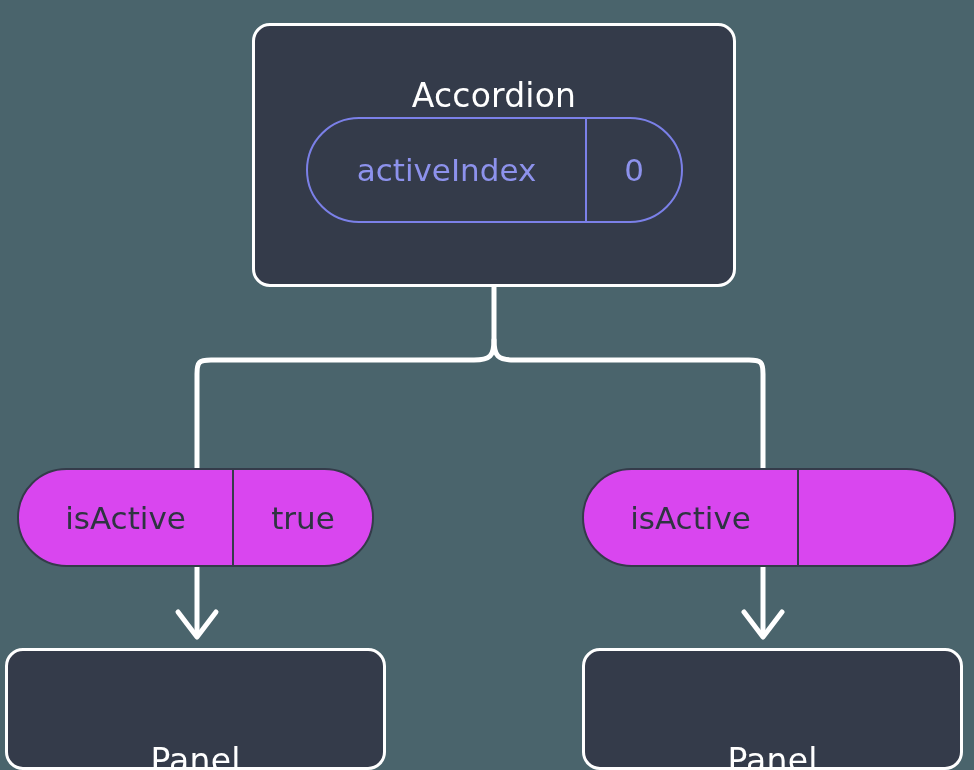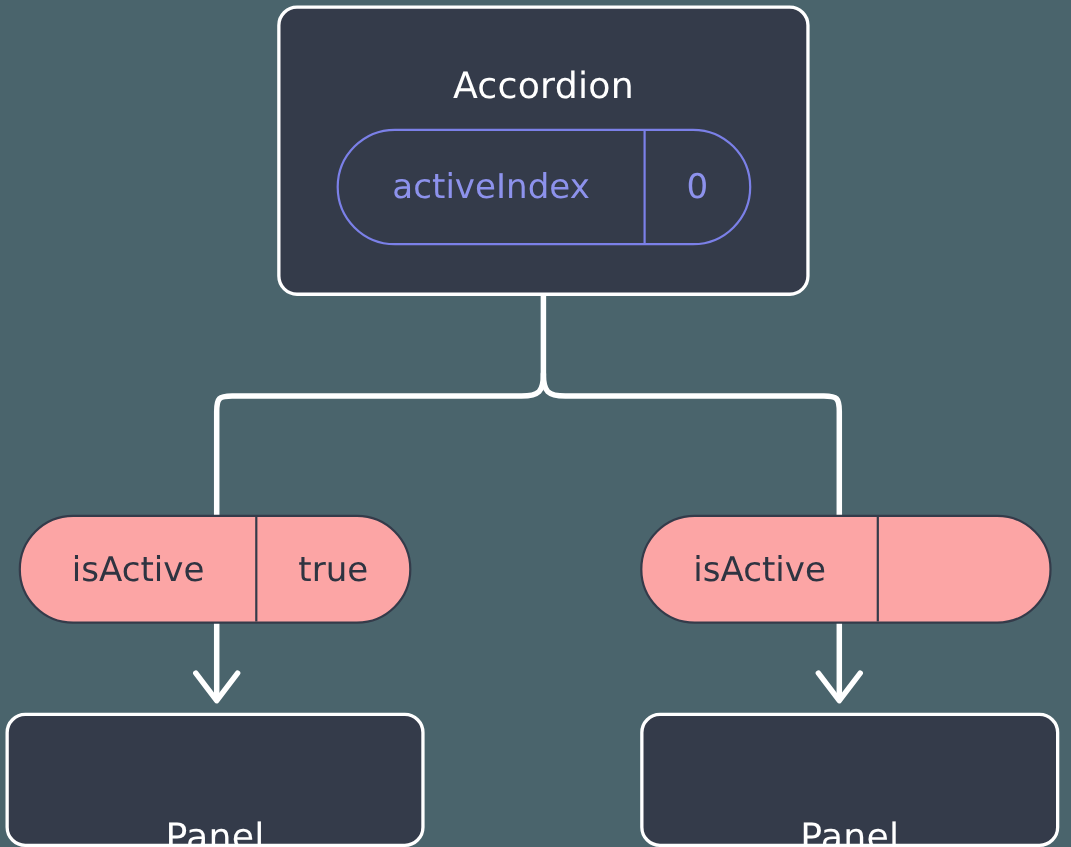--- a/index.html
+++ b/index.html
@@ -43,21 +43,21 @@
     text-align: center;
     color: #ffffff;
     font-size: 33px;
     font-weight: 400;
     letter-spacing: 0.2px;
     white-space: nowrap;
   }
 
   #accordion-card {
     left: 252px;
-    top: 5px;
+    top: 23px;
     width: 484px;
     height: 264px;
   }
   #accordion-card .card-title { top: 50px; }
 
   #panel-card-left {
     left: 5px;
     top: 648px;
     width: 381px;
     height: 122px;
@@ -105,21 +105,21 @@
   .pill-outline .pill-val {
     flex: 1;
   }
 
   
   .pill-filled {
     position: absolute;
     box-sizing: border-box;
     display: flex;
     align-items: stretch;
-    background: #fca5a5;
+    background: #d946ef;
     border: 2px solid #343b4a;
     border-radius: 999px;
     z-index: 3;
   }
   .pill-filled .pill-key,
   .pill-filled .pill-val {
     display: flex;
     align-items: center;
     justify-content: center;
     color: #2e3441;

